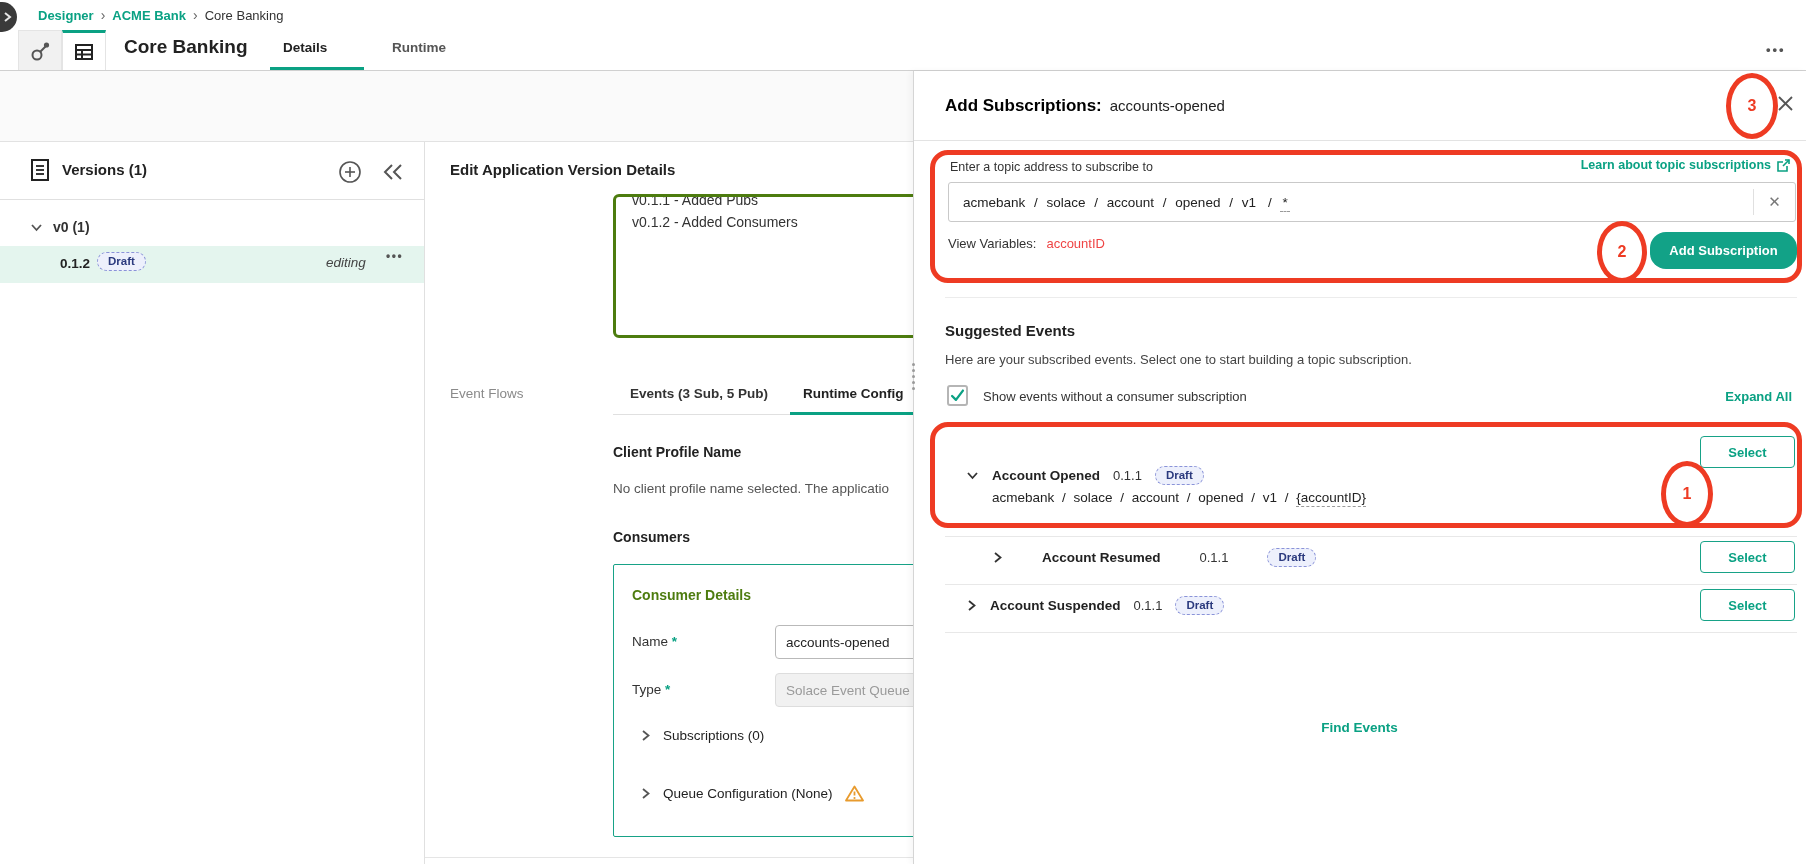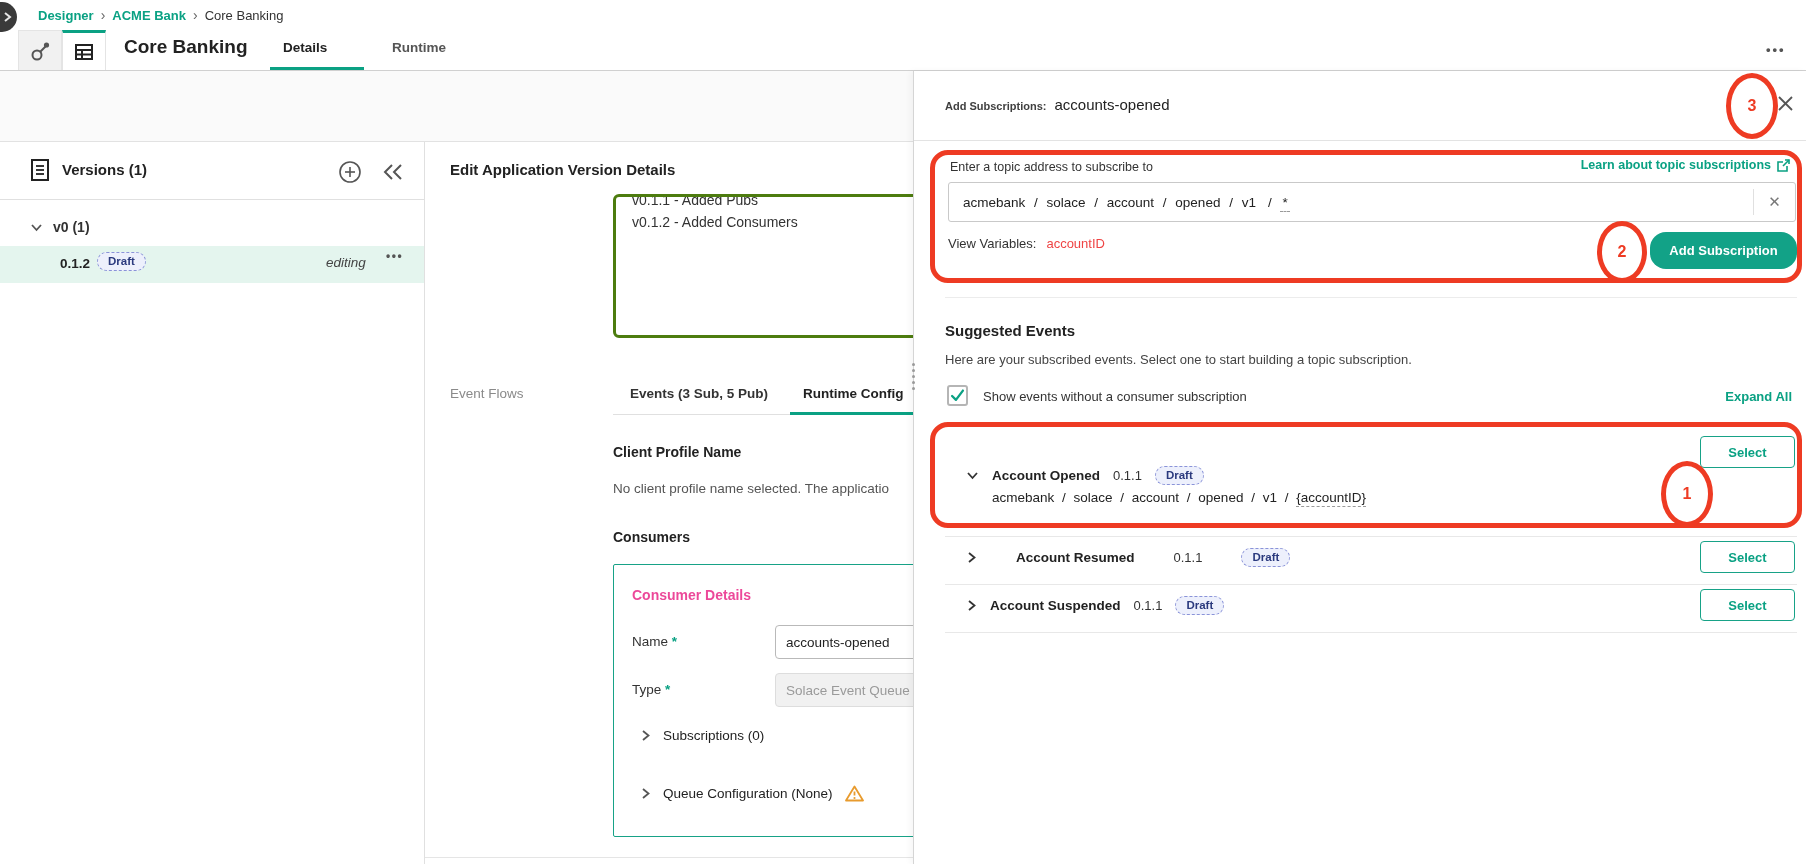--- a/index.html
+++ b/index.html
@@ -48,34 +48,34 @@
   .edit-title { left:450px; top:161px; font-size:15px; font-weight:bold; color:#222; }
   .notes-box { left:613px; top:194px; width:320px; height:144px; border:3px solid #4d7c0f; border-radius:6px; overflow:hidden; background:#fff; }
   .notes-inner { margin-top:-8px; padding:0 16px; font-size:14px; line-height:22px; color:#333; }
   .mid-tab { font-size:13.5px; top:386px; white-space:nowrap; }
   .mid-tabs-border { left:613px; top:414px; width:320px; height:1px; background:#e0e0e0; }
   .mid-tab-underline { left:790px; top:412px; width:143px; height:3px; background:#0aa183; }
   .cp-heading { left:613px; top:444px; font-size:14px; font-weight:bold; color:#222; }
   .cp-text { left:613px; top:481px; font-size:13.5px; color:#555; white-space:nowrap; }
   .consumers-heading { left:613px; top:529px; font-size:14px; font-weight:bold; color:#222; }
   .consumer-card { left:613px; top:564px; width:330px; height:273px; border:1px solid #17a287; border-radius:2px; background:#fff; }
-  .card-title { left:632px; top:587px; font-size:14px; font-weight:bold; color:#ec4899; }
+  .card-title { left:632px; top:587px; font-size:14px; font-weight:bold; color:#4d7c0f; }
   .field-label { font-size:13.5px; color:#333; }
   .req { color:#0aa183; font-weight:bold; }
   .text-input { height:34px; border:1px solid #b9b9b9; border-radius:4px; font-size:13.5px; color:#222; padding:0 10px; font-family:"Liberation Sans",sans-serif; background:#fff; }
   .text-input.disabled { background:#f1f1f1; border-color:#dddddd; }
   .text-input.disabled::placeholder { color:#9a9a9a; opacity:1; }
   .expander { display:flex; align-items:center; gap:12px; }
   .expander-label { font-size:13.5px; font-weight:normal; color:#222; }
   .mid-bottom-divider { left:425px; top:857px; width:488px; height:1px; background:#e5e5e5; }
 
   
   .right-panel { left:913px; top:71px; width:893px; height:793px; background:#fff; border-left:1px solid #d5d5d5; box-shadow:-3px 0 6px rgba(0,0,0,0.04); z-index:5; }
   .panel-header { left:945px; top:96px; display:flex; gap:8px; align-items:baseline; z-index:6; }
-  .panel-title { font-size:11px; font-weight:bold; color:#404040; }
+  .panel-title { font-size:17px; font-weight:bold; color:#000000; }
   .panel-subject { font-size:15px; color:#222; }
   .panel-close { left:1776px; top:94px; z-index:7; cursor:pointer; }
   .panel-header-divider { left:914px; top:140px; width:892px; height:1px; background:#e3e3e3; z-index:6; }
 
   .topic-label { left:950px; top:160px; font-size:12.5px; color:#333; z-index:6; }
   .learn-link { top:158px; right:16px; display:flex; gap:6px; align-items:center; color:#0aa183; font-size:12.5px; font-weight:bold; z-index:6; cursor:pointer; }
   .topic-input { left:948px; top:182px; width:848px; height:40px; border:1px solid #c9c9c9; border-radius:3px; background:#fff; display:flex; align-items:center; z-index:6; }
   .topic-text { padding-left:14px; font-size:13.5px; color:#222; word-spacing:5px; flex:1; }
   .wild-sep { margin-left:12px; }
   .wildcard { border-bottom:1px dashed #9a9a9a; padding:0 2px 1px; }
@@ -303,21 +303,21 @@
     <span class="event-version">0.1.1</span>
     <span class="badge">Draft</span>
   </div>
   <button class="abs select-btn" style="left:1700px; top:436px;">Select</button>
   <div class="abs event-topic">
     <span>acmebank / solace / account / opened / v1 /</span>
     <span class="event-var">{accountID}</span>
   </div>
   <div class="abs event-divider" style="top:536px;"></div>
 
-  <div class="abs event-row-head" style="left:966px; top:548px;gap:39px;">
+  <div class="abs event-row-head" style="left:992px; top:548px;gap:39px;">
     <svg width="11" height="13" viewBox="0 0 11 13">
         <polyline points="3,2 8.5,6.5 3,11" fill="none" stroke="#333" stroke-width="1.8"></polyline>
       </svg>
     <span class="event-name">Account Resumed</span>
     <span class="event-version">0.1.1</span>
     <span class="badge">Draft</span>
   </div>
   <button class="abs select-btn" style="left:1700px; top:541px;">Select</button>
   <div class="abs event-divider" style="top:584px;"></div>
 
@@ -325,20 +325,21 @@
     <svg width="11" height="13" viewBox="0 0 11 13">
         <polyline points="3,2 8.5,6.5 3,11" fill="none" stroke="#333" stroke-width="1.8"></polyline>
       </svg>
     <span class="event-name">Account Suspended</span>
     <span class="event-version">0.1.1</span>
     <span class="badge">Draft</span>
   </div>
   <button class="abs select-btn" style="left:1700px; top:589px;">Select</button>
   <div class="abs event-divider" style="top:632px;"></div>
 
+  <div class="abs footer-link">Find Events</div>
 
   <div class="abs drag-handle">
       <i></i>
       <i></i>
       <i></i>
       <i></i>
       <i></i>
     </div>
 
   <div class="abs anno anno-rect" style="left:930px; top:150px; width:872px; height:133px;"></div>

